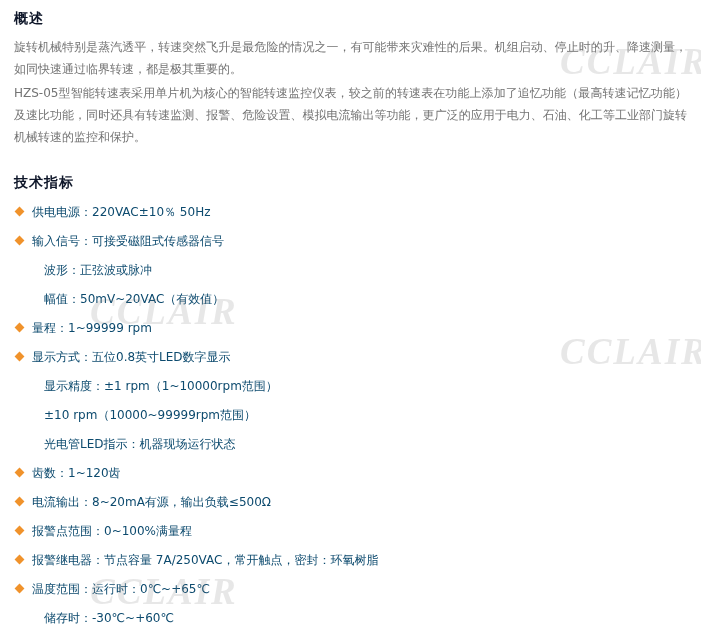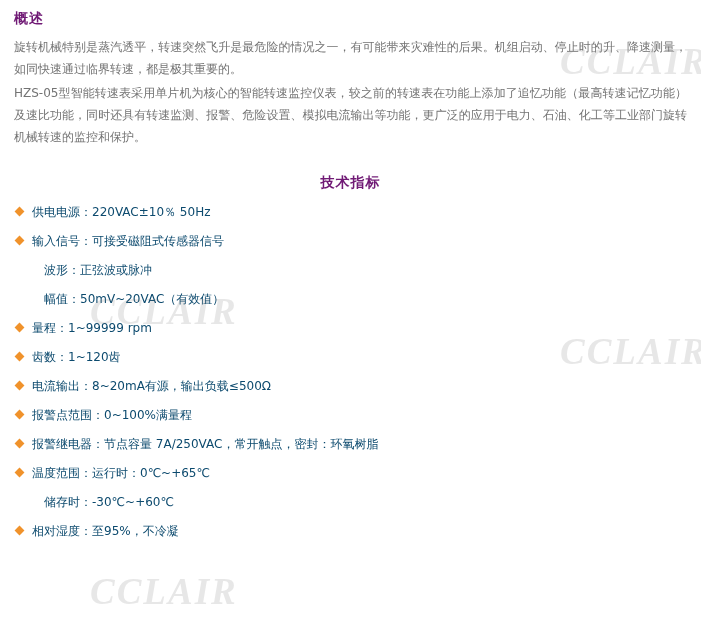--- a/index.html
+++ b/index.html
@@ -17,30 +17,29 @@
     overflow: hidden;
   }
   .page {
     position: relative;
     padding: 10px 14px 0 14px;
     box-sizing: border-box;
     width: 701px;
     height: 631px;
   }
   .section-title {
-    color: #701a75;
+    color: #0f172a;
     font-size: 14px;
     font-weight: bold;
     letter-spacing: 1px;
     margin: 0 0 8px 0;
   }
   .section-title.second {
     margin-top: 26px;
     margin-bottom: 10px;
-    text-align: center;
   }
   .para {
     font-size: 12px;
     line-height: 22px;
     color: #737373;
     margin: 0 0 2px 0;
     text-align: justify;
   }
   .spec-list {
     list-style: none;
@@ -112,20 +111,27 @@
       <span>输入信号：可接受磁阻式传感器信号</span>
       <span class="sub-line">波形：正弦波或脉冲</span>
       <span class="sub-line">幅值：50mV~20VAC（有效值）</span>
     </li>
 
     <li class="spec-item">
       <span class="bullet"></span>
       <span>量程：1~99999 rpm</span>
     </li>
 
+    <li class="spec-item">
+      <span class="bullet"></span>
+      <span>显示方式：五位0.8英寸LED数字显示</span>
+      <span class="sub-line">显示精度：±1 rpm（1~10000rpm范围）</span>
+      <span class="sub-line">±10 rpm（10000~99999rpm范围）</span>
+      <span class="sub-line">光电管LED指示：机器现场运行状态</span>
+    </li>
 
     <li class="spec-item">
       <span class="bullet"></span>
       <span>齿数：1~120齿</span>
     </li>
 
     <li class="spec-item">
       <span class="bullet"></span>
       <span>电流输出：8~20mA有源，输出负载≤500Ω</span>
     </li>

